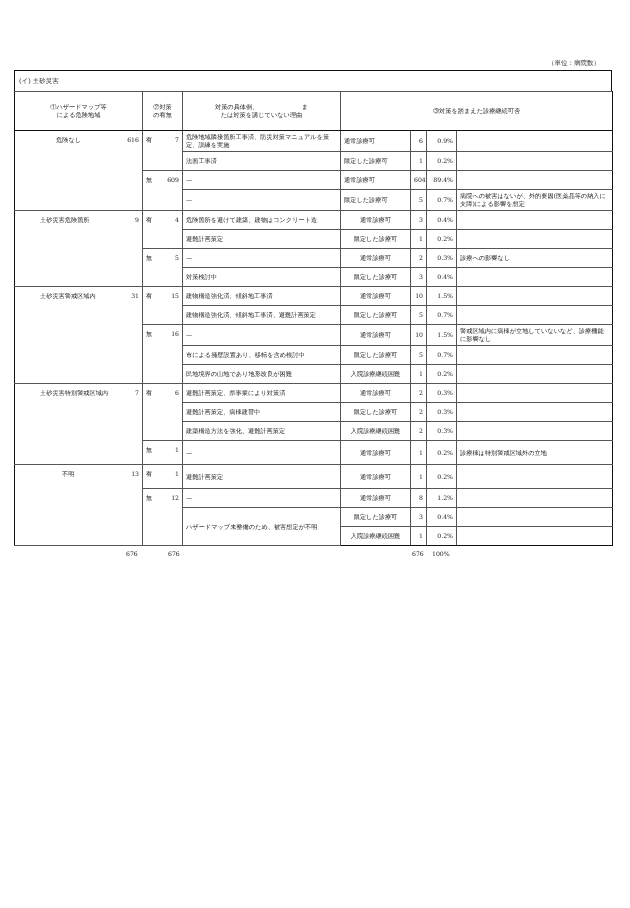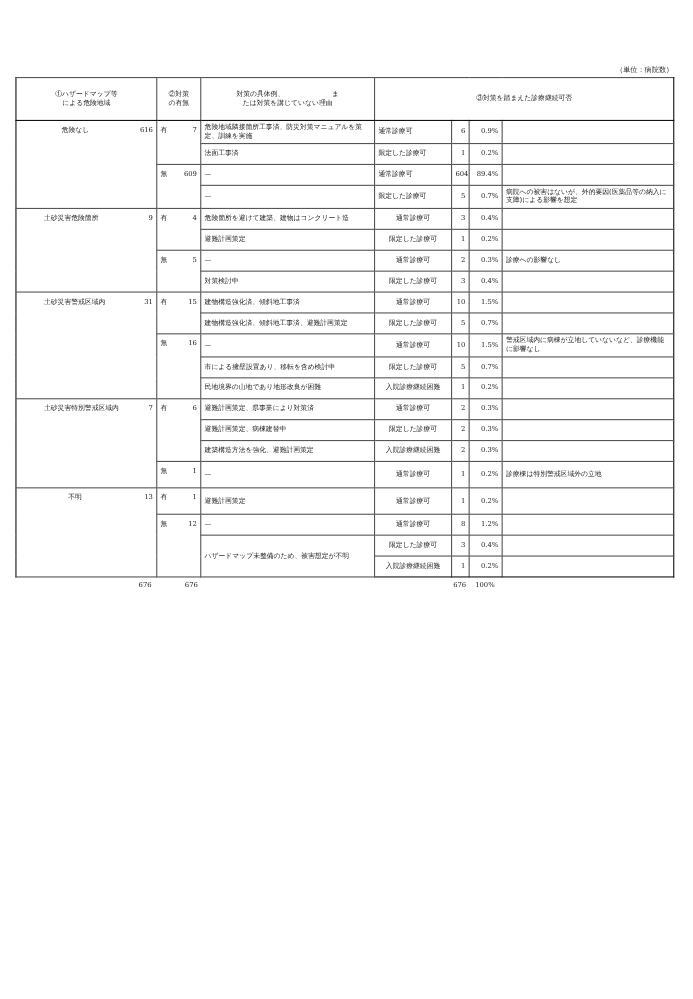--- a/index.html
+++ b/index.html
@@ -1,32 +1,33 @@
 <!DOCTYPE html>
 <html><head>
 <meta charset="utf-8">
 <style>
   html, body { margin: 0; padding: 0; background: #ffffff; }
   body { width: 630px; height: 908px; position: relative; font-family: "DejaVu Serif", "Liberation Serif", serif; color: #222; overflow: hidden; }
-  .unit { position: absolute; top: 59px; right: 18px; font-size: 6.5px; color: #333; }
+  .unit { position: absolute; top: 59px; right: 30px; font-size: 6.5px; color: #333; }
   .frame { position: absolute; left: 14px; top: 70px; width: 598px; }
   .title-box { border: 1.4px solid #111; border-bottom: none; height: 21px; font-size: 6.5px; line-height: 21px; padding-left: 4px; box-sizing: border-box; }
   table { border-collapse: collapse; width: 598px; table-layout: fixed; font-size: 6.2px; }
   td { border: 0.7px solid #555; padding: 0 3px; height: 18px; vertical-align: middle; line-height: 8px; overflow: hidden; }
   .hdr td { height: 38px; text-align: center; vertical-align: middle; }
   .num { text-align: right; }
   .center { text-align: center; }
   .top { vertical-align: top; padding-top: 5px; }
 </style>
 </head>
 <body>
 
 <div class="unit">（単位：病院数）</div>
 
 <div class="frame">
+  <div class="title-box">(イ) 土砂災害</div>
   <table>
     <colgroup>
       <col style="width:128px">
         <col style="width:40px">
         <col style="width:158px">
       <col style="width:70px">
         <col style="width:16px">
         <col style="width:30px">
         <col style="width:156px">
     </colgroup>

